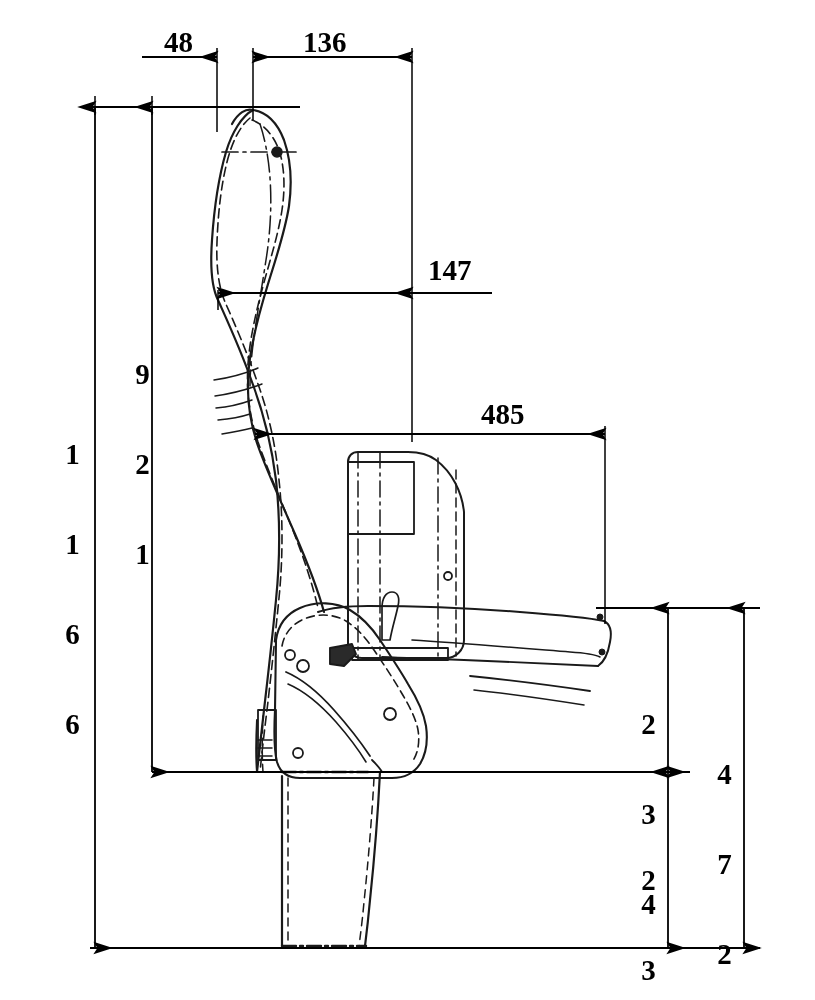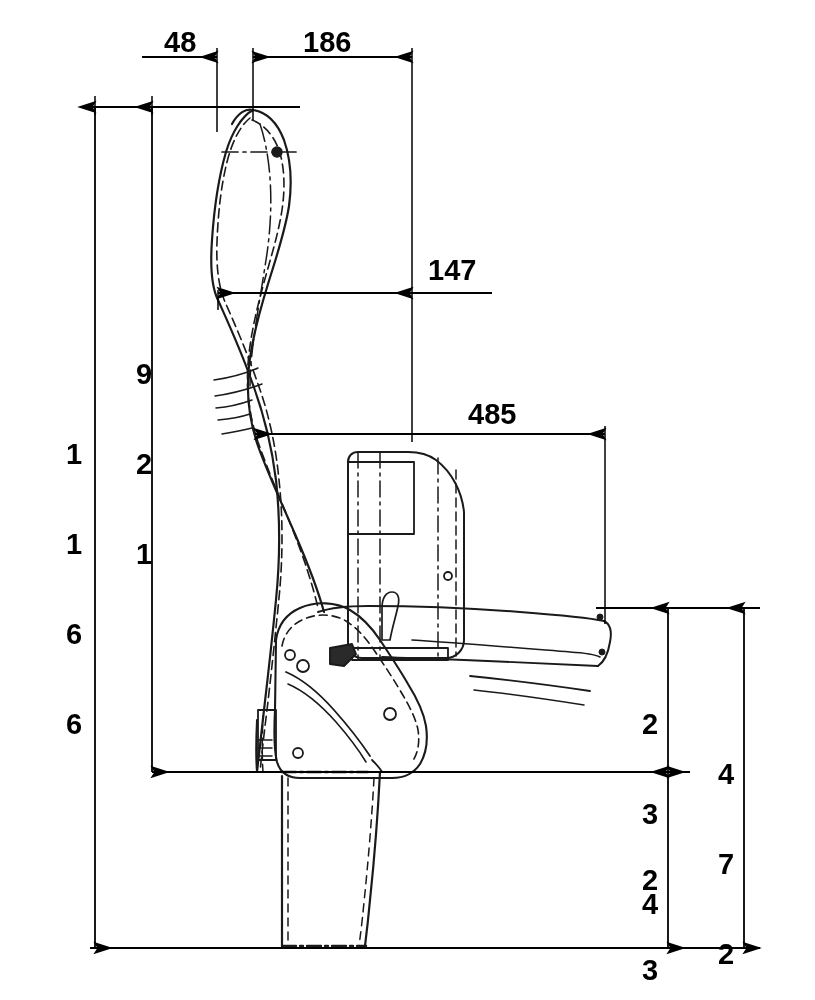--- a/index.html
+++ b/index.html
@@ -20,21 +20,21 @@
   #cad-svg {
     position: absolute;
     left: 0;
     top: 0;
     width: 815px;
     height: 1000px;
     display: block;
   }
   .dim-text {
     position: absolute;
-    font-family: Liberation Sans, sans-serif;
+    font-family: Liberation Serif, serif;
     font-weight: bold;
     color: #000000;
     white-space: pre;
     line-height: 1.02;
     letter-spacing: 0px;
     user-select: none;
   }
   .dim-text.horiz {
     font-size: 29px;
   }
@@ -283,25 +283,25 @@
       <circle cx="390" cy="714" r="6" stroke-width="1.8"></circle>
       <circle cx="298" cy="753" r="5" stroke-width="1.8"></circle>
       <circle cx="600" cy="617" r="3" fill="#1a1a1a" stroke-width="1"></circle>
       <circle cx="602" cy="652" r="3" fill="#1a1a1a" stroke-width="1"></circle>
     </g>
 
   </svg>
 
   <div class="dim-text horiz" style="left:164px; top:28px;">48</div>
 
-  <div class="dim-text horiz" style="left:303px; top:28px;">186</div>
+  <div class="dim-text horiz" style="left:303px; top:28px;">136</div>
 
   <div class="dim-text horiz" style="left:428px; top:256px;">147</div>
 
-  <div class="dim-text horiz" style="left:468px; top:400px;">485</div>
+  <div class="dim-text horiz" style="left:481px; top:400px;">485</div>
 
   <div class="dim-text vert" style="left:58px; top:380px;">
     <span>1</span>
     <span>1</span>
     <span>6</span>
     <span>6</span>
   </div>
 
   <div class="dim-text vert" style="left:128px; top:300px;">
     <span>9</span>

